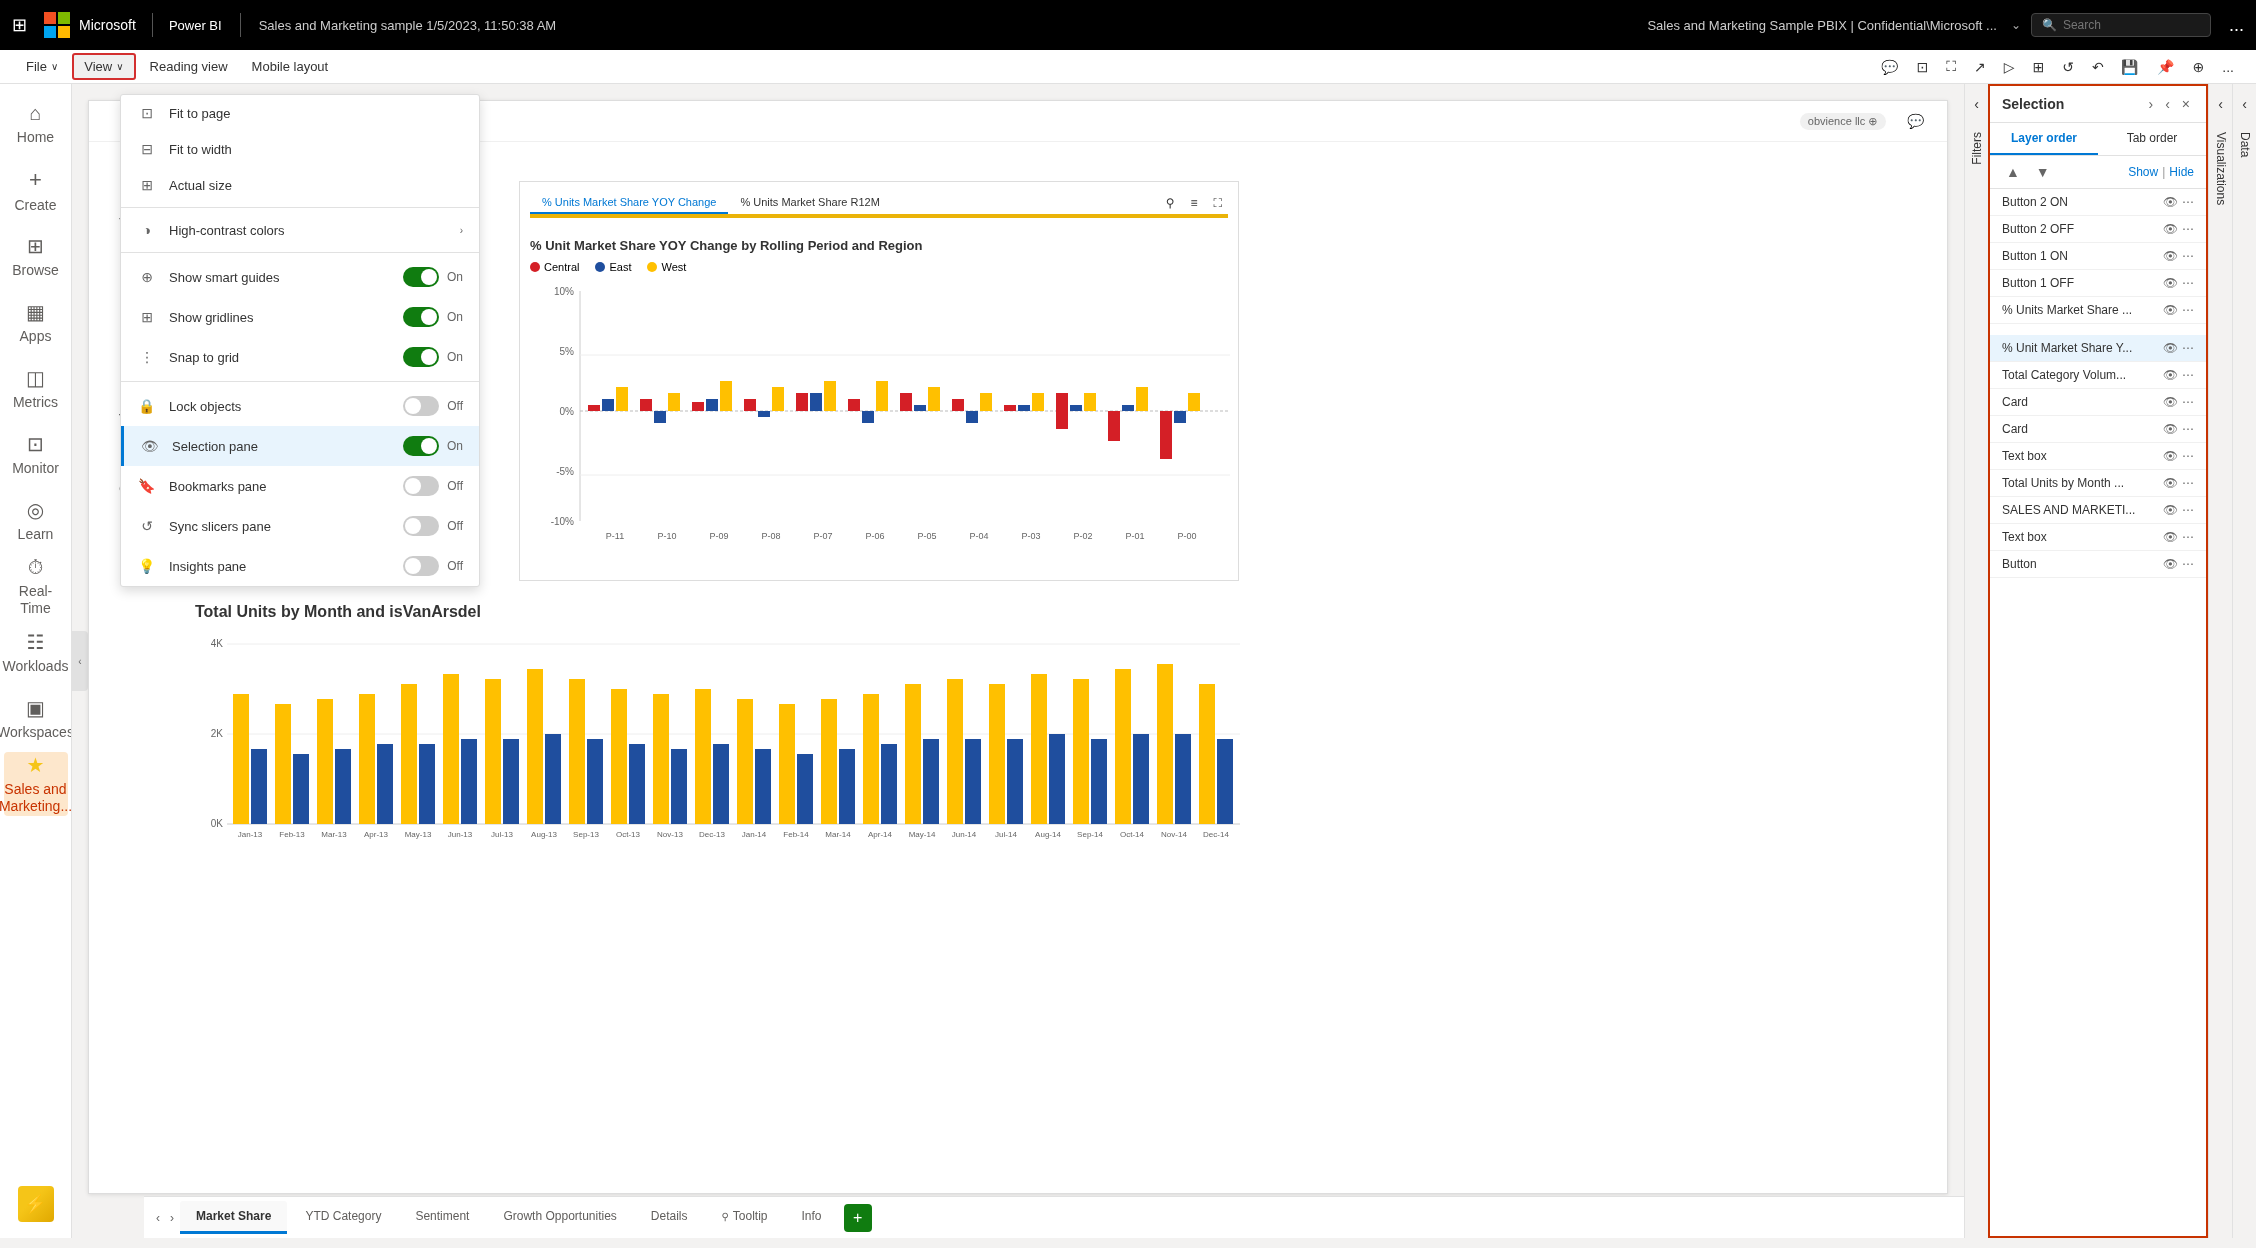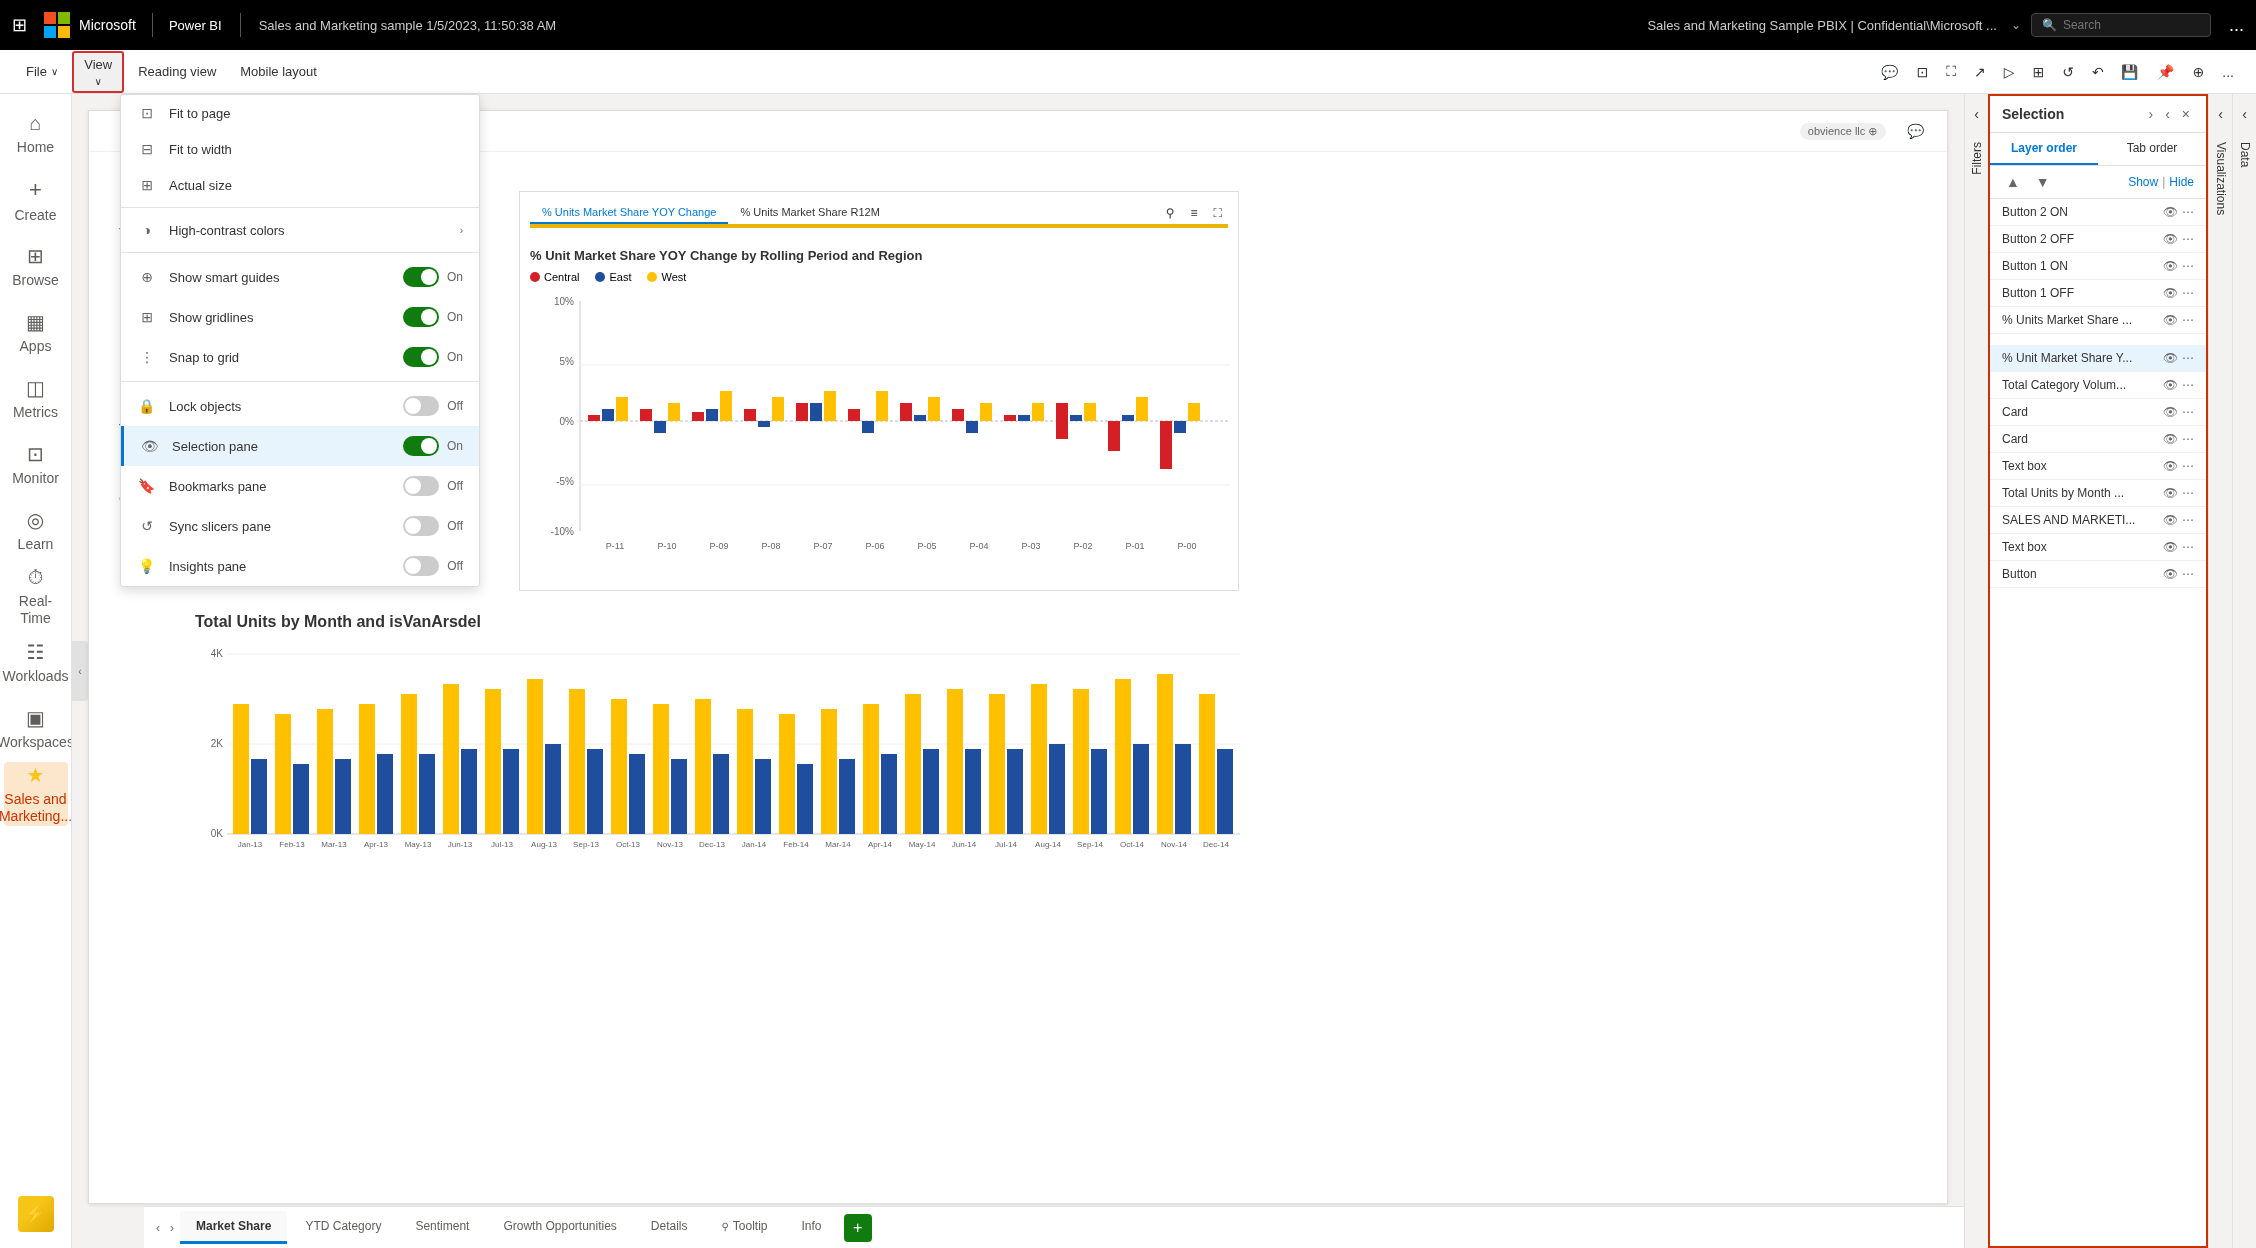--- a/index.html
+++ b/index.html
@@ -17,28 +17,28 @@
     .topbar-separator { width: 1px; height: 24px; background: #555; margin: 0 8px; }
     .topbar-title { font-size: 13px; color: #ccc; flex: 1; }
     .topbar-file-title { font-size: 13px; color: #ccc; }
     .topbar-search { display: flex; align-items: center; background: #1a1a1a; border: 1px solid #444; border-radius: 4px; padding: 4px 10px; gap: 6px; width: 180px; }
     .topbar-search input { background: transparent; border: none; color: #fff; font-size: 12px; outline: none; width: 120px; }
     .topbar-ellipsis { color: #fff; font-size: 18px; cursor: pointer; margin-left: 8px; }
 
     
     .ribbon {
       display: flex; align-items: center; background: #fff; border-bottom: 1px solid #e1e1e1;
-      height: 44px; padding: 0 16px; gap: 4px; position: relative; z-index: 50;
+      height: 34px; padding: 0 16px; gap: 4px; position: relative; z-index: 50;
     }
     .ribbon-btn {
       padding: 4px 10px; font-size: 13px; cursor: pointer; border-radius: 3px; color: #333;
       display: flex; align-items: center; gap: 4px; border: none; background: transparent;
     }
     .ribbon-btn.active { background: #f0f0f0; }
-    .ribbon-view { border: 2px solid #d32f2f; border-radius: 3px; flex-direction: column; }
+    .ribbon-view { border: 2px solid #d32f2f; border-radius: 3px; }
     .ribbon-icon-small { font-size: 10px; }
 
     
     .view-dropdown {
       position: absolute; top: 94px; left: 120px; background: #fff;
       border: 1px solid #ddd; box-shadow: 0 4px 12px rgba(0,0,0,0.15);
       width: 360px; z-index: 200; border-radius: 3px;
     }
     .vd-item {
       display: flex; align-items: center; padding: 10px 16px; cursor: pointer; gap: 12px;

